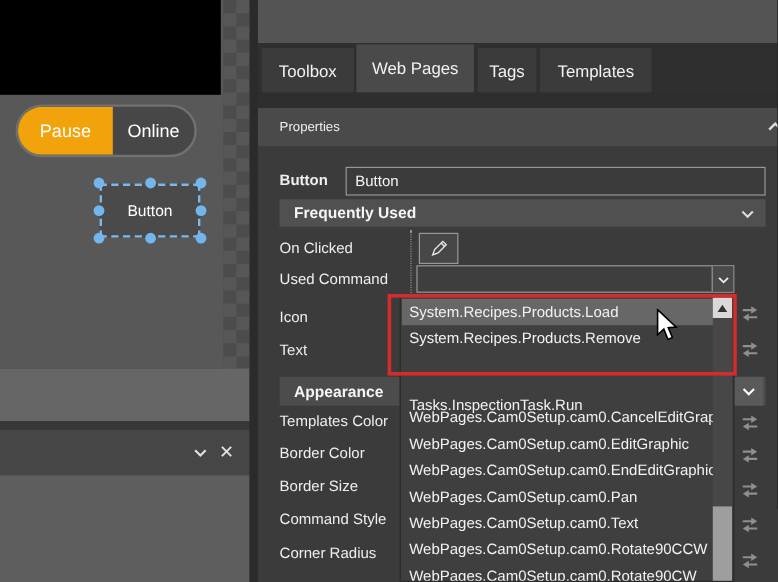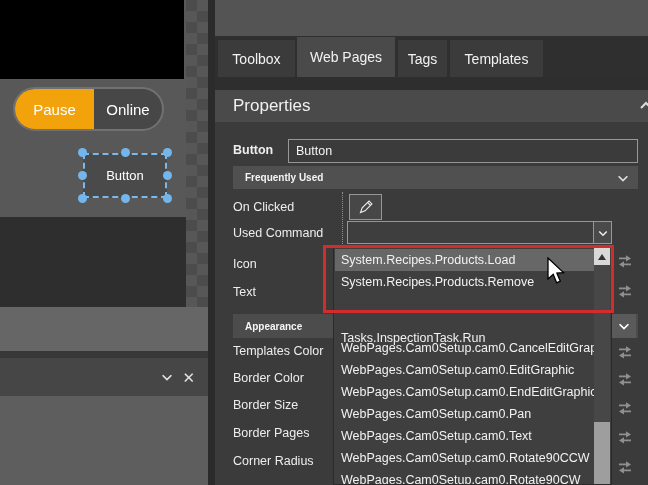--- a/index.html
+++ b/index.html
@@ -8,21 +8,21 @@
     --annotation-red:#D22C2C;
   }
   html,body{margin:0;padding:0;background:#222;}
   .screen{
     position:relative;width:648px;height:485px;overflow:hidden;
     background:#2e2e2e;font-family:"Liberation Sans",sans-serif;
     color:#f0f0f0;-webkit-font-smoothing:antialiased;
   }
   .abs{position:absolute;}
   
-  .canvas{left:0;top:0;width:208px;height:217px;background:#585858;}
+  .canvas{left:0;top:0;width:208px;height:307px;background:#585858;}
   .black-screen{left:0;top:0;width:184px;height:79px;background:#000;}
   .checker{left:186px;top:0;width:22px;height:307px;background-color:#4c4c4c;
     background-image:
       linear-gradient(45deg,#575757 25%,transparent 25%,transparent 75%,#575757 75%),
       linear-gradient(45deg,#575757 25%,transparent 25%,transparent 75%,#575757 75%);
     background-position:0 0,11px 11px;background-size:22px 22px;}
   .toggle{left:13px;top:87px;width:147px;height:40px;border:2px solid #717171;
     border-radius:23px;background:#474747;display:flex;overflow:hidden;}
   .toggle-seg{display:flex;align-items:center;justify-content:center;
     font-size:15px;color:#fff;}
@@ -41,30 +41,30 @@
     display:flex;align-items:center;gap:8px;}
   .dock-body{left:0;top:396px;width:208px;height:89px;background:#5e5e5e;}
   .gutter{left:208px;top:0;width:7px;height:485px;background:#2b2b2b;}
   
   .top-strip{left:215px;top:0;width:433px;height:36px;background:#545454;}
   .tabbar{left:215px;top:36px;width:433px;height:41px;background:#2f2f2f;}
   .tab{position:absolute;bottom:0;display:flex;align-items:center;justify-content:center;
     font-size:14px;color:#f2f2f2;background:#3b3b3b;height:37px;}
   .tab.selected{background:#4a4a4a;height:40px;}
   .props-header{left:215px;top:90px;width:433px;height:32px;background:#4a4a4a;
-    display:flex;align-items:center;font-size:17px;padding-left:18px;box-sizing:border-box;}
+    display:flex;align-items:center;font-size:11px;padding-left:18px;box-sizing:border-box;}
   .panel-bg{left:215px;top:122px;width:433px;height:363px;background:#3b3b3b;}
   
   .plabel{position:absolute;font-size:12.5px;color:#eee;white-space:nowrap;}
   .bold{font-weight:bold;}
   .name-input{left:288px;top:139px;width:350px;height:24px;box-sizing:border-box;
     background:#3b3b3b;border:1px solid #979797;color:#f5f5f5;font-size:12.5px;
     padding:0 7px;font-family:"Liberation Sans",sans-serif;outline:none;}
   .section-bar{position:absolute;display:flex;align-items:center;
-    font-size:10px;font-weight:bold;color:#f5f5f5;box-sizing:border-box;}
+    font-size:13px;font-weight:bold;color:#f5f5f5;box-sizing:border-box;}
   .freq-bar{left:233px;top:166px;width:405px;height:23px;background:#505050;padding-left:12px;}
   .appear-bar{left:233px;top:314px;width:405px;height:24px;background:#4c4c4c;padding-left:12px;}
   .chev-right{position:absolute;right:8px;top:50%;transform:translateY(-50%);}
   .appear-chev{position:absolute;left:612px;top:314px;width:24px;height:24px;background:#5a5a5a;
     display:flex;align-items:center;justify-content:center;}
   .pencil-btn{left:349px;top:194px;width:33px;height:26px;background:#474747;
     border:1px solid #979797;box-sizing:border-box;display:flex;align-items:center;justify-content:center;}
   .dotted-sep{left:342px;top:192px;width:0;height:54px;border-left:1px dotted #909090;}
   .combo{left:347px;top:221px;width:265px;height:23px;box-sizing:border-box;
     background:#3e3e3e;border:1px solid #979797;display:flex;}
@@ -199,21 +199,21 @@
   </div>
   <div class="appear-chev">
     <svg width="14" height="14" viewBox="0 0 16 16">
       <polyline points="3,6 8,11 13,6" fill="none" stroke="#ffffff" stroke-width="2"></polyline>
     </svg>
   </div>
 
   <div class="plabel" style="left:233px;top:344px;">Templates Color</div>
   <div class="plabel" style="left:233px;top:371px;">Border Color</div>
   <div class="plabel" style="left:233px;top:398px;">Border Size</div>
-  <div class="plabel" style="left:233px;top:426px;">Border Pages</div>
+  <div class="plabel" style="left:233px;top:426px;">Command Style</div>
   <div class="plabel" style="left:233px;top:454px;">Corner Radius</div>
 
   <svg class="swap" style="top:253px;" viewBox="0 0 16 16">
     <path d="M2 4.5 H9 V2.3 L14 5.4 L9 8.5 V6.3 H2 Z" fill="#8f8f8f"></path>
       <path d="M14 10.5 H7 V8.3 L2 11.4 L7 14.5 V12.3 H14 Z" fill="#8f8f8f"></path>
     </svg>
   <svg class="swap" style="top:283px;" viewBox="0 0 16 16">
     <path d="M2 4.5 H9 V2.3 L14 5.4 L9 8.5 V6.3 H2 Z" fill="#8f8f8f"></path>
       <path d="M14 10.5 H7 V8.3 L2 11.4 L7 14.5 V12.3 H14 Z" fill="#8f8f8f"></path>
     </svg>

